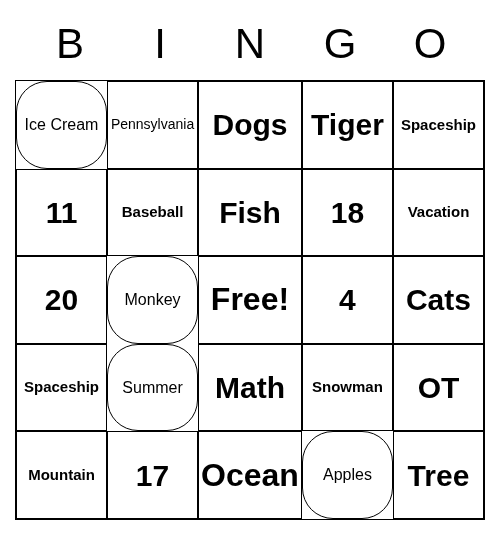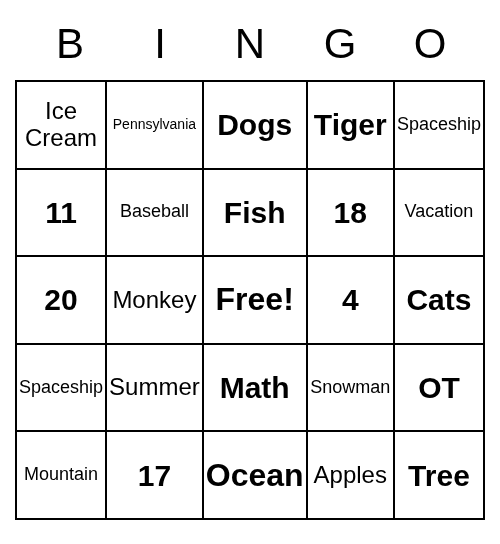--- a/index.html
+++ b/index.html
@@ -39,22 +39,22 @@
       display: flex;
       align-items: center;
       justify-content: center;
       text-align: center;
       color: #000;
       padding: 2px;
       line-height: 1.1;
     }
     .fs-large { font-size: 30px; font-weight: bold; }
     .fs-med { font-size: 32px; font-weight: bold; }
-    .fs-medsm { font-size: 24px; }
-    .fs-small { font-size: 18px; }
+    .fs-medsm { font-size: 16px; border-radius: 31px; }
+    .fs-small { font-size: 15px; font-weight: bold; }
     .fs-xsmall { font-size: 14px; }
   </style>
 </head>
 <body>
 
 <div class="bingo-header">
   <div class="bingo-letter">B</div>
   <div class="bingo-letter">I</div>
   <div class="bingo-letter">N</div>
   <div class="bingo-letter">G</div>

